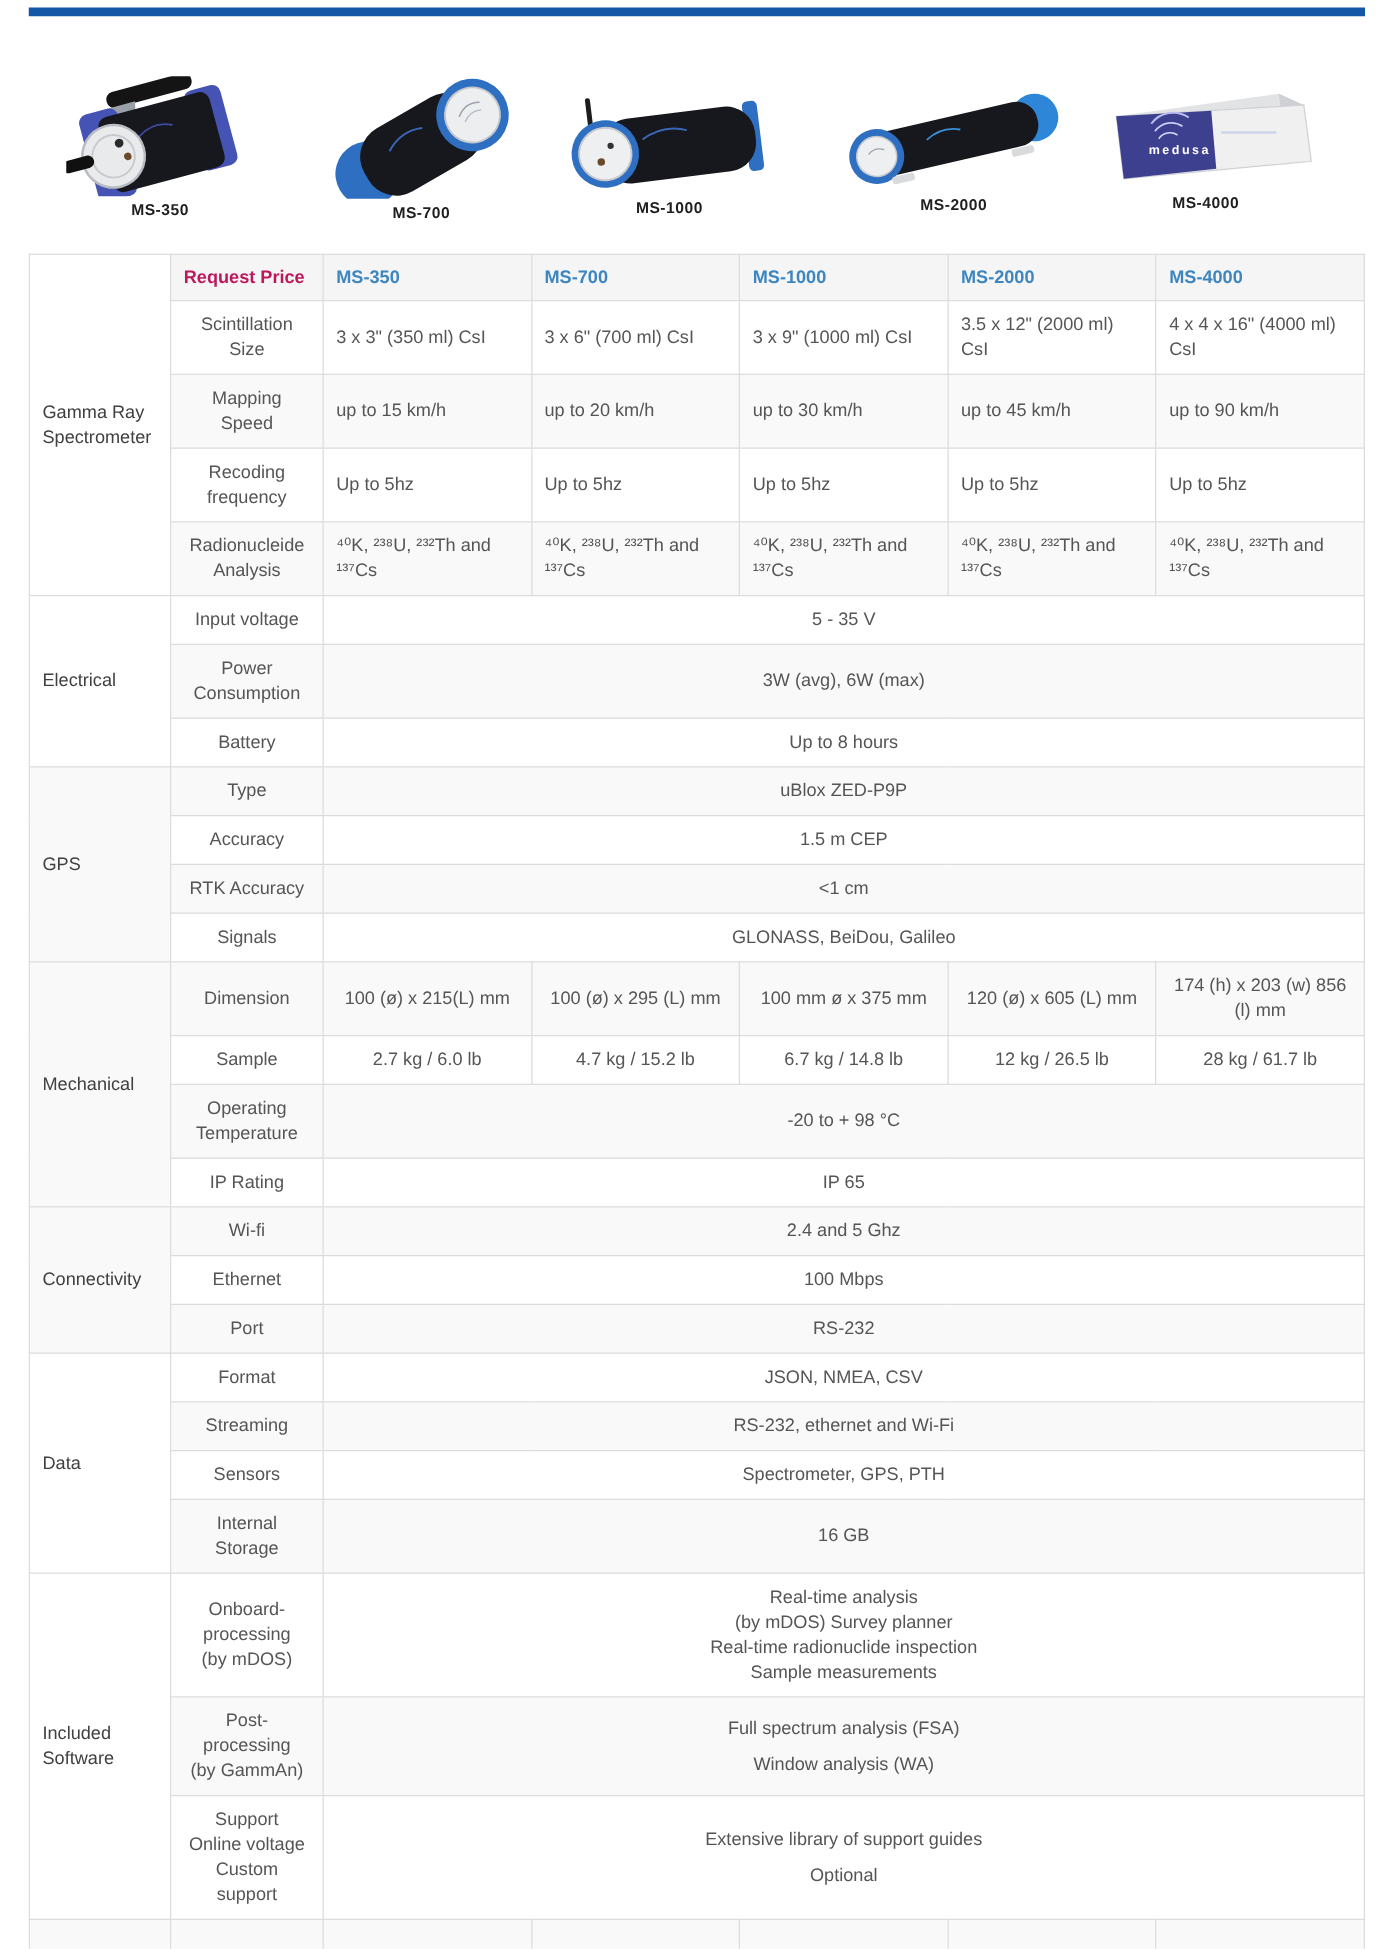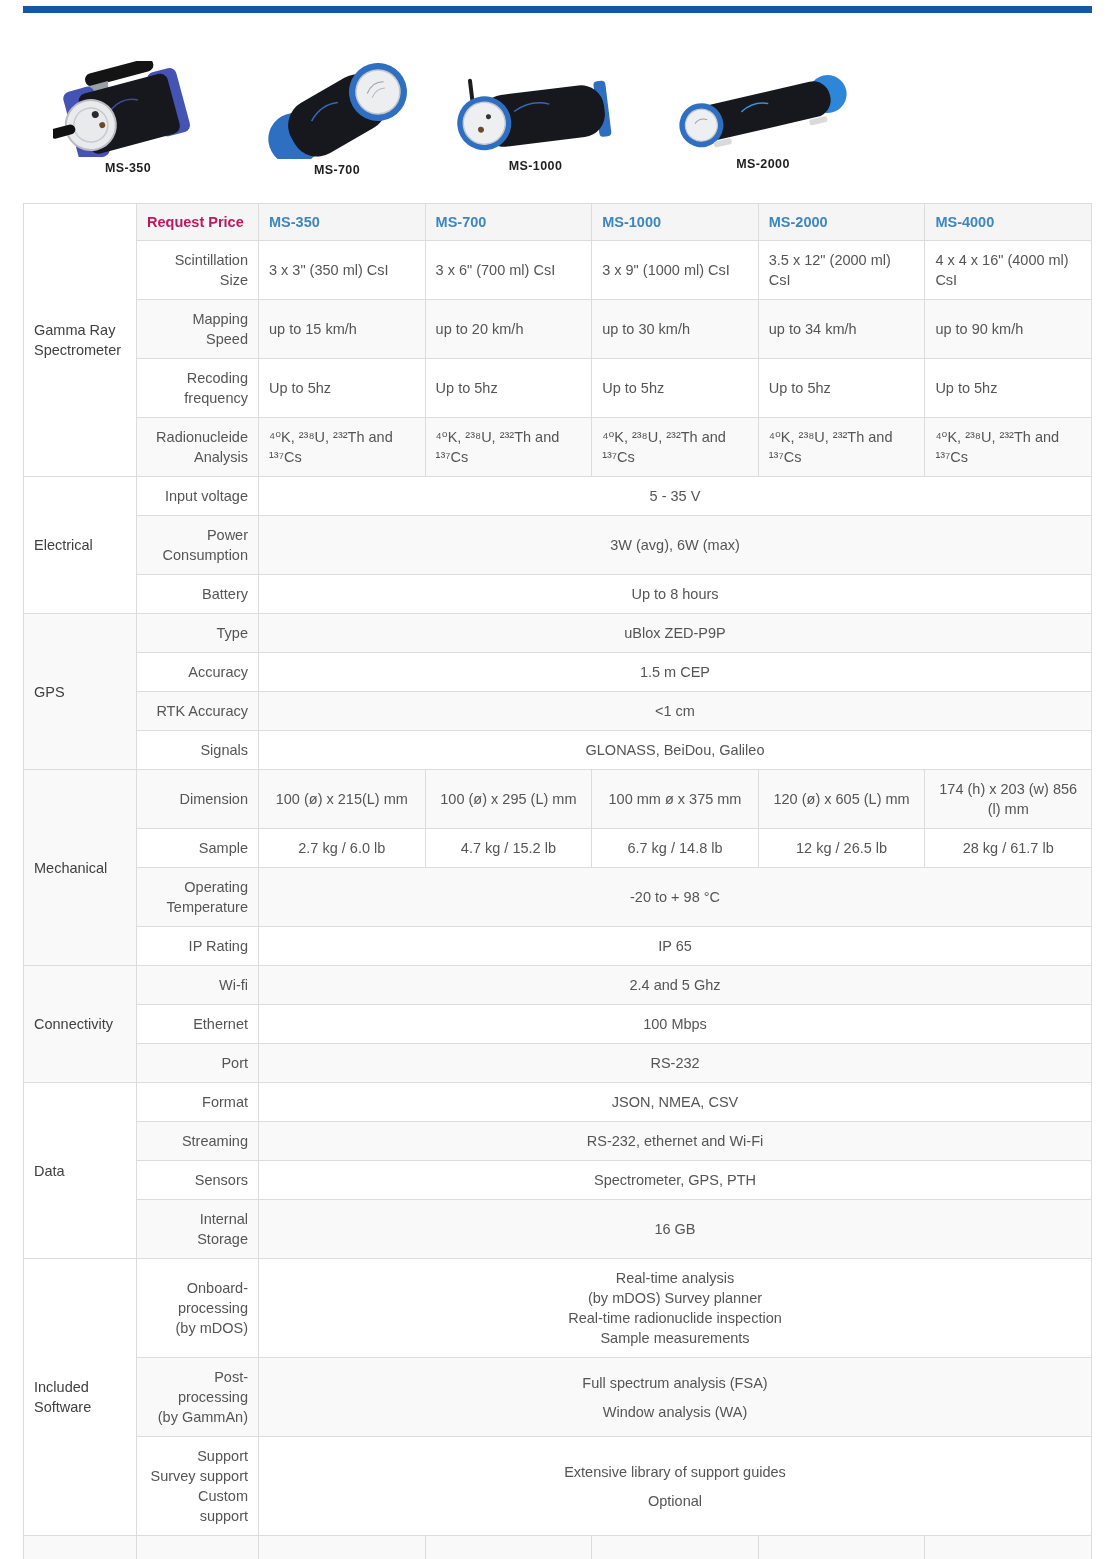--- a/index.html
+++ b/index.html
@@ -17,21 +17,21 @@
   .product svg { display:block; margin:0 auto; }
   .plabel { font-size:12.5px; font-weight:700; color:#1f1f1f; letter-spacing:.4px; margin-top:4px; }
 
   
   table.spec { width:100%; border-collapse:collapse; table-layout:fixed; font-size:14.5px; color:#555; }
   table.spec td { border:1px solid #dcdcdc; padding:9px 10px; vertical-align:middle; line-height:1.38; background:#fff; word-wrap:break-word; }
   #spec-body tr:nth-child(odd) td { background:#f9f9f9; }
   .head-row td.hcell { background:#f5f5f5 !important; padding-top:8px; padding-bottom:8px; }
   td.cat-first { background:#ffffff !important; }
   td.cat { text-align:left; padding-left:11px; color:#404040; }
-  td.lab { text-align:right; padding-left:11px; padding-right:6px; }
+  td.lab { text-align:center; padding-left:11px; padding-right:6px; }
   td.val { text-align:center; }
   td.val.left { text-align:left; }
   td.hlabel { font-weight:700; color:#be185d; text-align:left; }
   td.hmodel { font-weight:700; color:#3d86c0; text-align:left; cursor:pointer; }
   td.sw-lab { line-height:1.75; }
   .spaced .vline + .vline { margin-top:9px; }
   tr.partial td { height:28px; padding:0; }
 </style>
 </head>
 <body>
@@ -100,20 +100,34 @@
           <circle cx="22" cy="54" r="22" fill="#2e6fc2"></circle>
           <circle cx="22" cy="54" r="16" fill="#edeff1" stroke="#c4c8cd" stroke-width="1.2"></circle>
           <path d="M16 51 q6 -5 13 -1" stroke="#9aa2ac" stroke-width="1" fill="none"></path>
           <rect x="30" y="73" width="18" height="6" rx="2" fill="#d8dadc"></rect>
           <rect x="128" y="73" width="18" height="6" rx="2" fill="#d8dadc"></rect>
         </g>
       </svg>
       <div class="plabel">MS-2000</div>
     </div>
 
+    <div class="product" style="left:854px; top:52px; width:175px;">
+      <svg width="175" height="86" viewBox="0 0 175 86">
+        <polygon points="16,28 146,10 166,19 34,38" fill="#e2e3e5"></polygon>
+        <polygon points="146,10 166,19 172,64 152,56" fill="#cfd0d3"></polygon>
+        <polygon points="16,28 166,19 172,64 22,78" fill="#f0f0f1" stroke="#cfd1d4" stroke-width="1"></polygon>
+        <polygon points="16,28 92,23.5 96,70 22,78" fill="#3d3f8f"></polygon>
+        <path d="M44 34 a22 22 0 0 1 30 -5" stroke="#b9bdf0" stroke-width="1.6" fill="none"></path>
+        <path d="M47 40 a16 16 0 0 1 22 -4" stroke="#c9ccf4" stroke-width="1.4" fill="none"></path>
+        <path d="M50 46 a11 11 0 0 1 15 -3" stroke="#d9dbf8" stroke-width="1.2" fill="none"></path>
+        <text x="42" y="58" font-size="10" font-weight="bold" fill="#ffffff" letter-spacing="2" font-family="Liberation Sans, sans-serif">medusa</text>
+        <rect x="100" y="40" width="44" height="2" fill="#b9c2e8" opacity="0.6"></rect>
+      </svg>
+      <div class="plabel">MS-4000</div>
+    </div>
 
   </div>
 
   <table class="spec">
     <colgroup>
       <col style="width:113px">
       <col style="width:122px">
       <col>
         <col>
         <col>
@@ -136,21 +150,21 @@
           <td class="val left">3 x 6" (700 ml) CsI</td>
           <td class="val left">3 x 9" (1000 ml) CsI</td>
           <td class="val left">3.5 x 12" (2000 ml) CsI</td>
           <td class="val left">4 x 4 x 16" (4000 ml) CsI</td>
         </tr>
         <tr>
           <td class="lab">Mapping Speed</td>
           <td class="val left">up to 15 km/h</td>
           <td class="val left">up to 20 km/h</td>
           <td class="val left">up to 30 km/h</td>
-          <td class="val left">up to 34 km/h</td>
+          <td class="val left">up to 45 km/h</td>
           <td class="val left">up to 90 km/h</td>
         </tr>
         <tr>
           <td class="lab">Recoding frequency</td>
           <td class="val left">Up to 5hz</td>
           <td class="val left">Up to 5hz</td>
           <td class="val left">Up to 5hz</td>
           <td class="val left">Up to 5hz</td>
           <td class="val left">Up to 5hz</td>
         </tr>
@@ -268,21 +282,21 @@
             <div>(by GammAn)</div>
           </td>
           <td class="val span spaced" colspan="5">
             <div class="vline">Full spectrum analysis (FSA)</div>
             <div class="vline">Window analysis (WA)</div>
           </td>
         </tr>
         <tr>
           <td class="lab sw-lab">
             <div>Support</div>
-            <div>Survey support</div>
+            <div>Online voltage</div>
             <div>Custom support</div>
           </td>
           <td class="val span spaced" colspan="5">
             <div class="vline">Extensive library of support guides</div>
             <div class="vline">Optional</div>
           </td>
         </tr>
         <tr class="partial">
           <td class="cat"></td>
           <td class="lab"></td>

